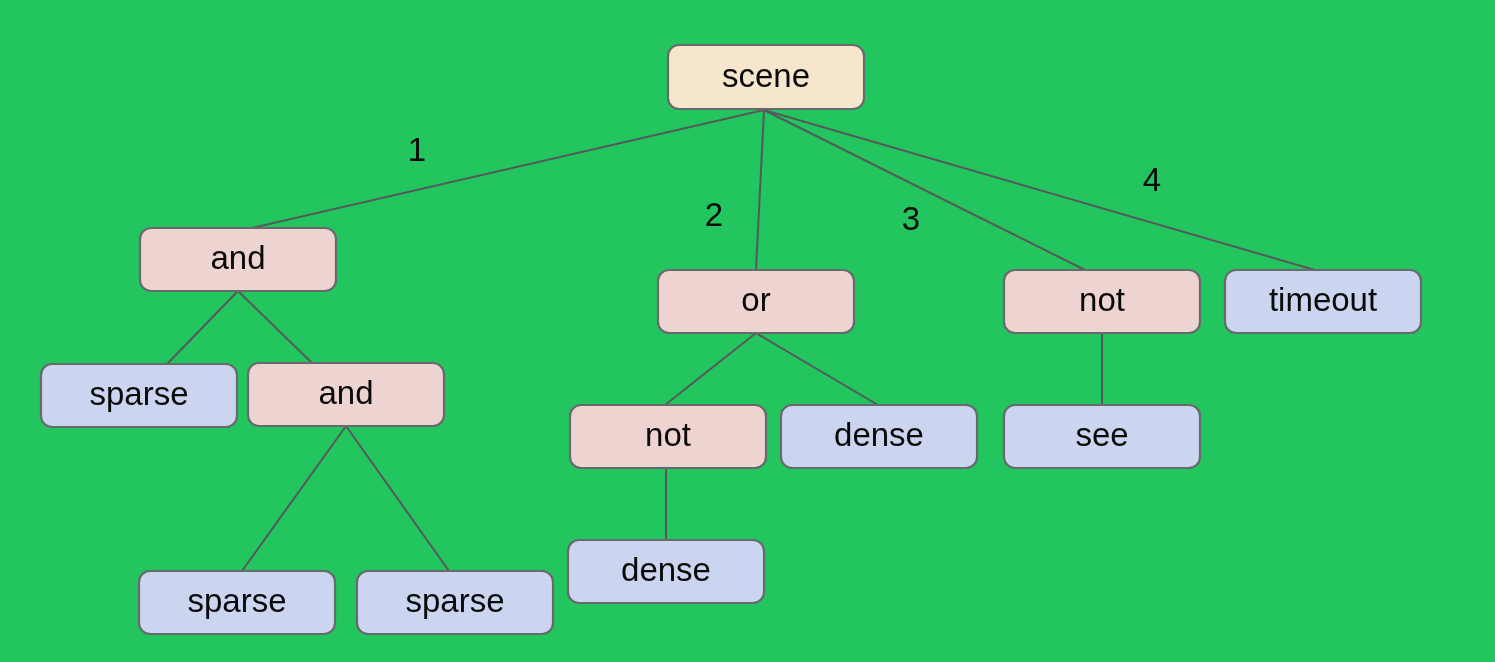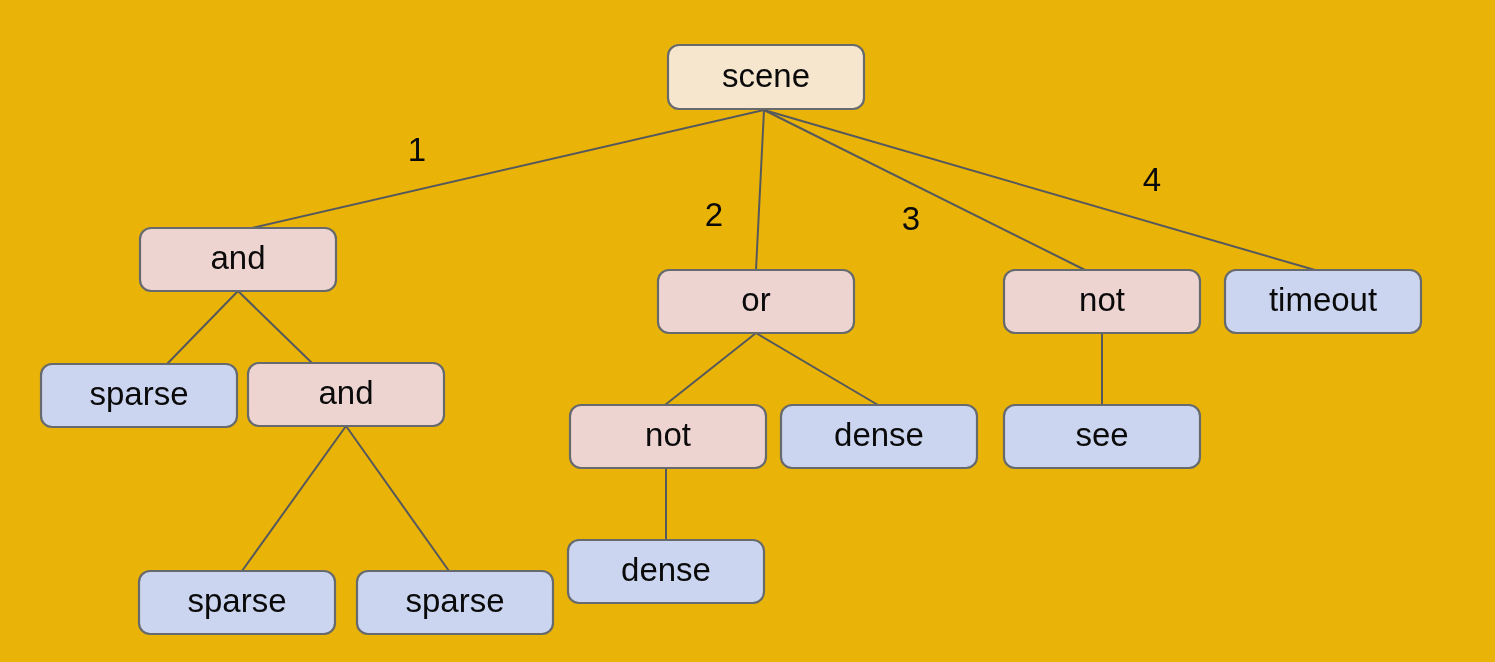--- a/index.html
+++ b/index.html
@@ -10,21 +10,21 @@
   body {
     width: 1495px;
     height: 662px;
     overflow: hidden;
     font-family: "Liberation Sans", sans-serif;
   }
   #diagram-root {
     position: relative;
     width: 1495px;
     height: 662px;
-    background: #eab308;
+    background: #22c55e;
   }
   svg#tree-svg {
     position: absolute;
     top: 0;
     left: 0;
     width: 1495px;
     height: 662px;
     display: block;
   }
   .edge-line {

